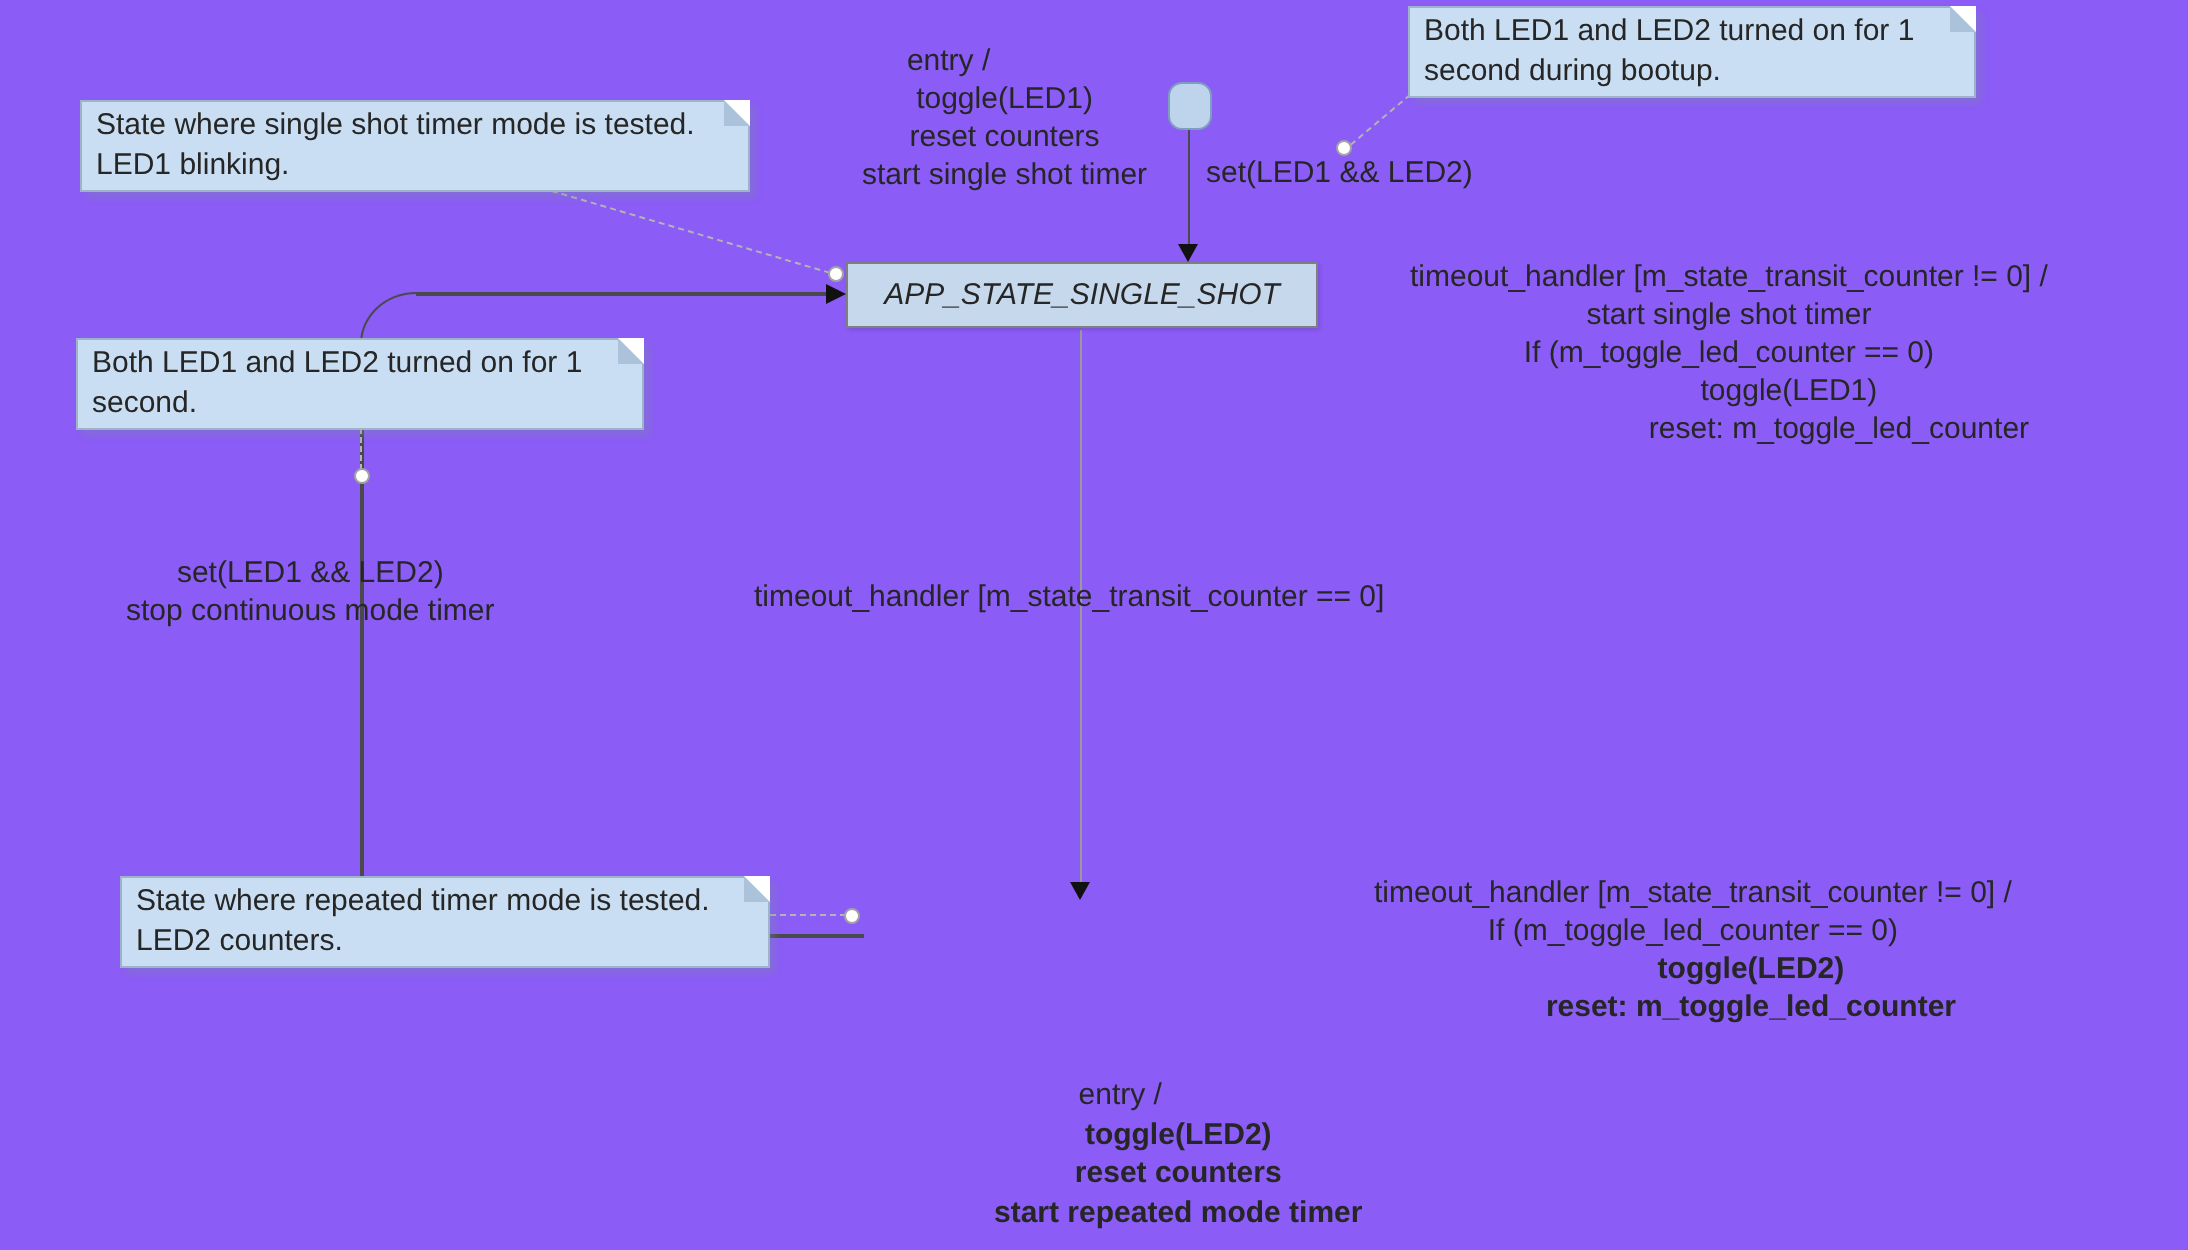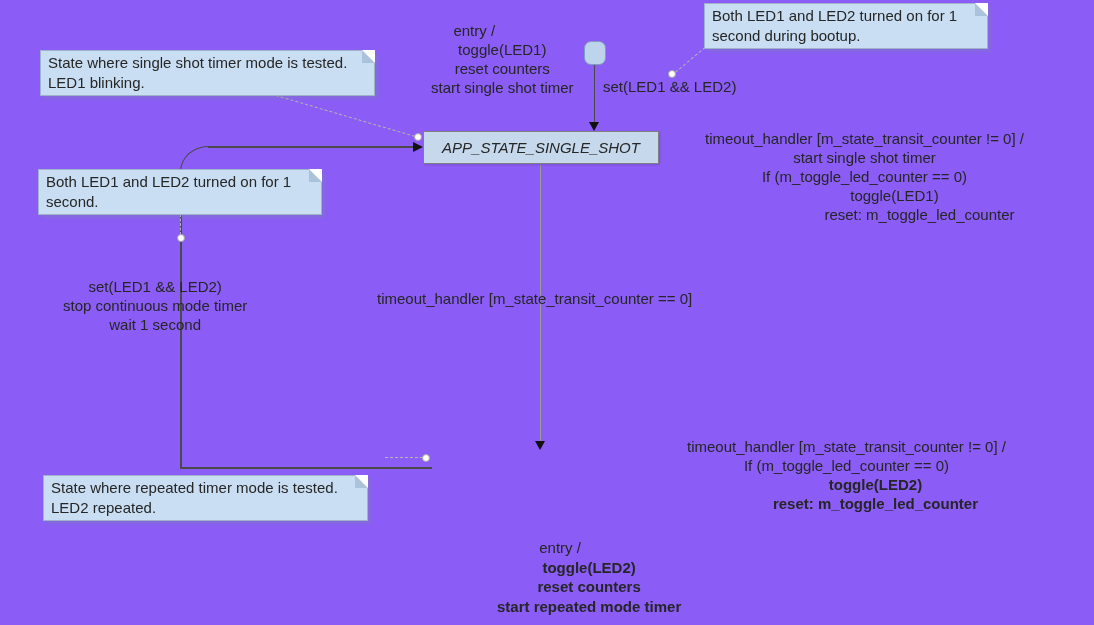--- a/index.html
+++ b/index.html
@@ -98,23 +98,23 @@
   <div class="note" style="left:40px;top:50px;width:319px;">
     <div class="nline">State where single shot timer mode is tested.</div>
     <div class="nline">LED1 blinking.</div>
   </div>
 
   <div class="note" style="left:38px;top:169px;width:268px;">
     <div class="nline">Both LED1 and LED2 turned on for 1</div>
     <div class="nline">second.</div>
   </div>
 
-  <div class="note" style="left:43px;top:438px;width:309px;margin-top:37px;">
+  <div class="note" style="left:60px;top:438px;width:309px;">
     <div class="nline">State where repeated timer mode is tested.</div>
-    <div class="nline">LED2 repeated.</div>
+    <div class="nline">LED2 counters.</div>
   </div>
 
   <div class="initial" style="left:584px;top:41px;"></div>
 
   <div class="state" style="left:423px;top:131px;width:234px;height:31px;font-style:italic;">
     <span>APP_STATE_SINGLE_SHOT</span>
   </div>
 
 
   <div class="tblock" style="left:375px;top:21px;">
@@ -132,21 +132,20 @@
     <div class="tline">timeout_handler [m_state_transit_counter != 0] /</div>
     <div class="tline">start single shot timer</div>
     <div class="tline">If (m_toggle_led_counter == 0)</div>
     <div class="tline ind60">toggle(LED1)</div>
     <div class="tline ind110">reset: m_toggle_led_counter</div>
   </div>
 
   <div class="tblock" style="left:8px;top:277px;">
     <div class="tline ind55">set(LED1 &amp;&amp; LED2)</div>
     <div class="tline ind55">stop continuous mode timer</div>
-    <div class="tline ind55">wait 1 second</div>
   </div>
 
   <div class="tblock" style="left:377px;top:289px;">
     <span>timeout_handler [m_state_transit_counter == 0]</span>
   </div>
 
   <div class="tblock" style="left:687px;top:437px;">
     <div class="tline">timeout_handler [m_state_transit_counter != 0] /</div>
     <div class="tline">If (m_toggle_led_counter == 0)</div>
     <div class="tline ind58">toggle(LED2)</div>

